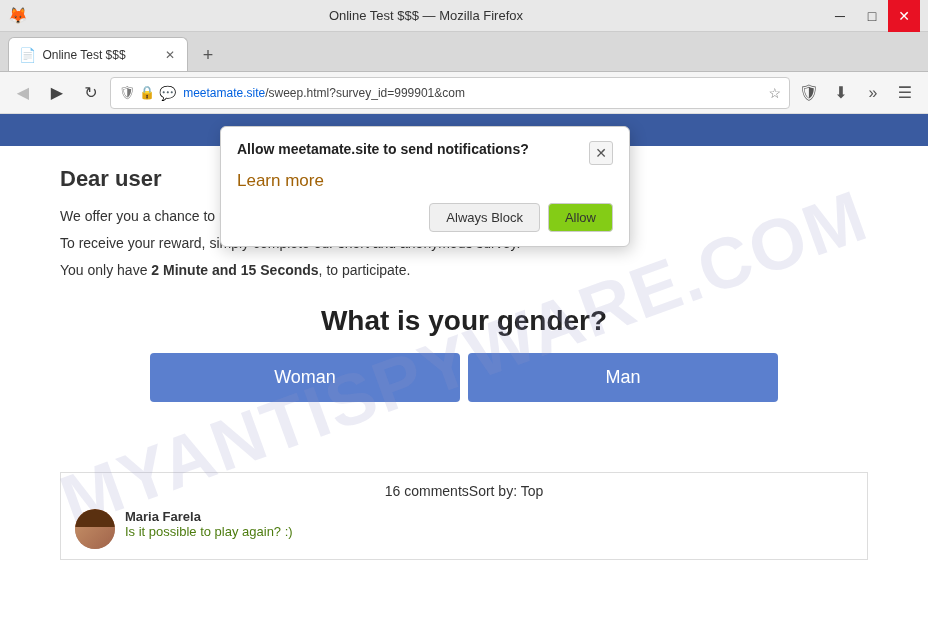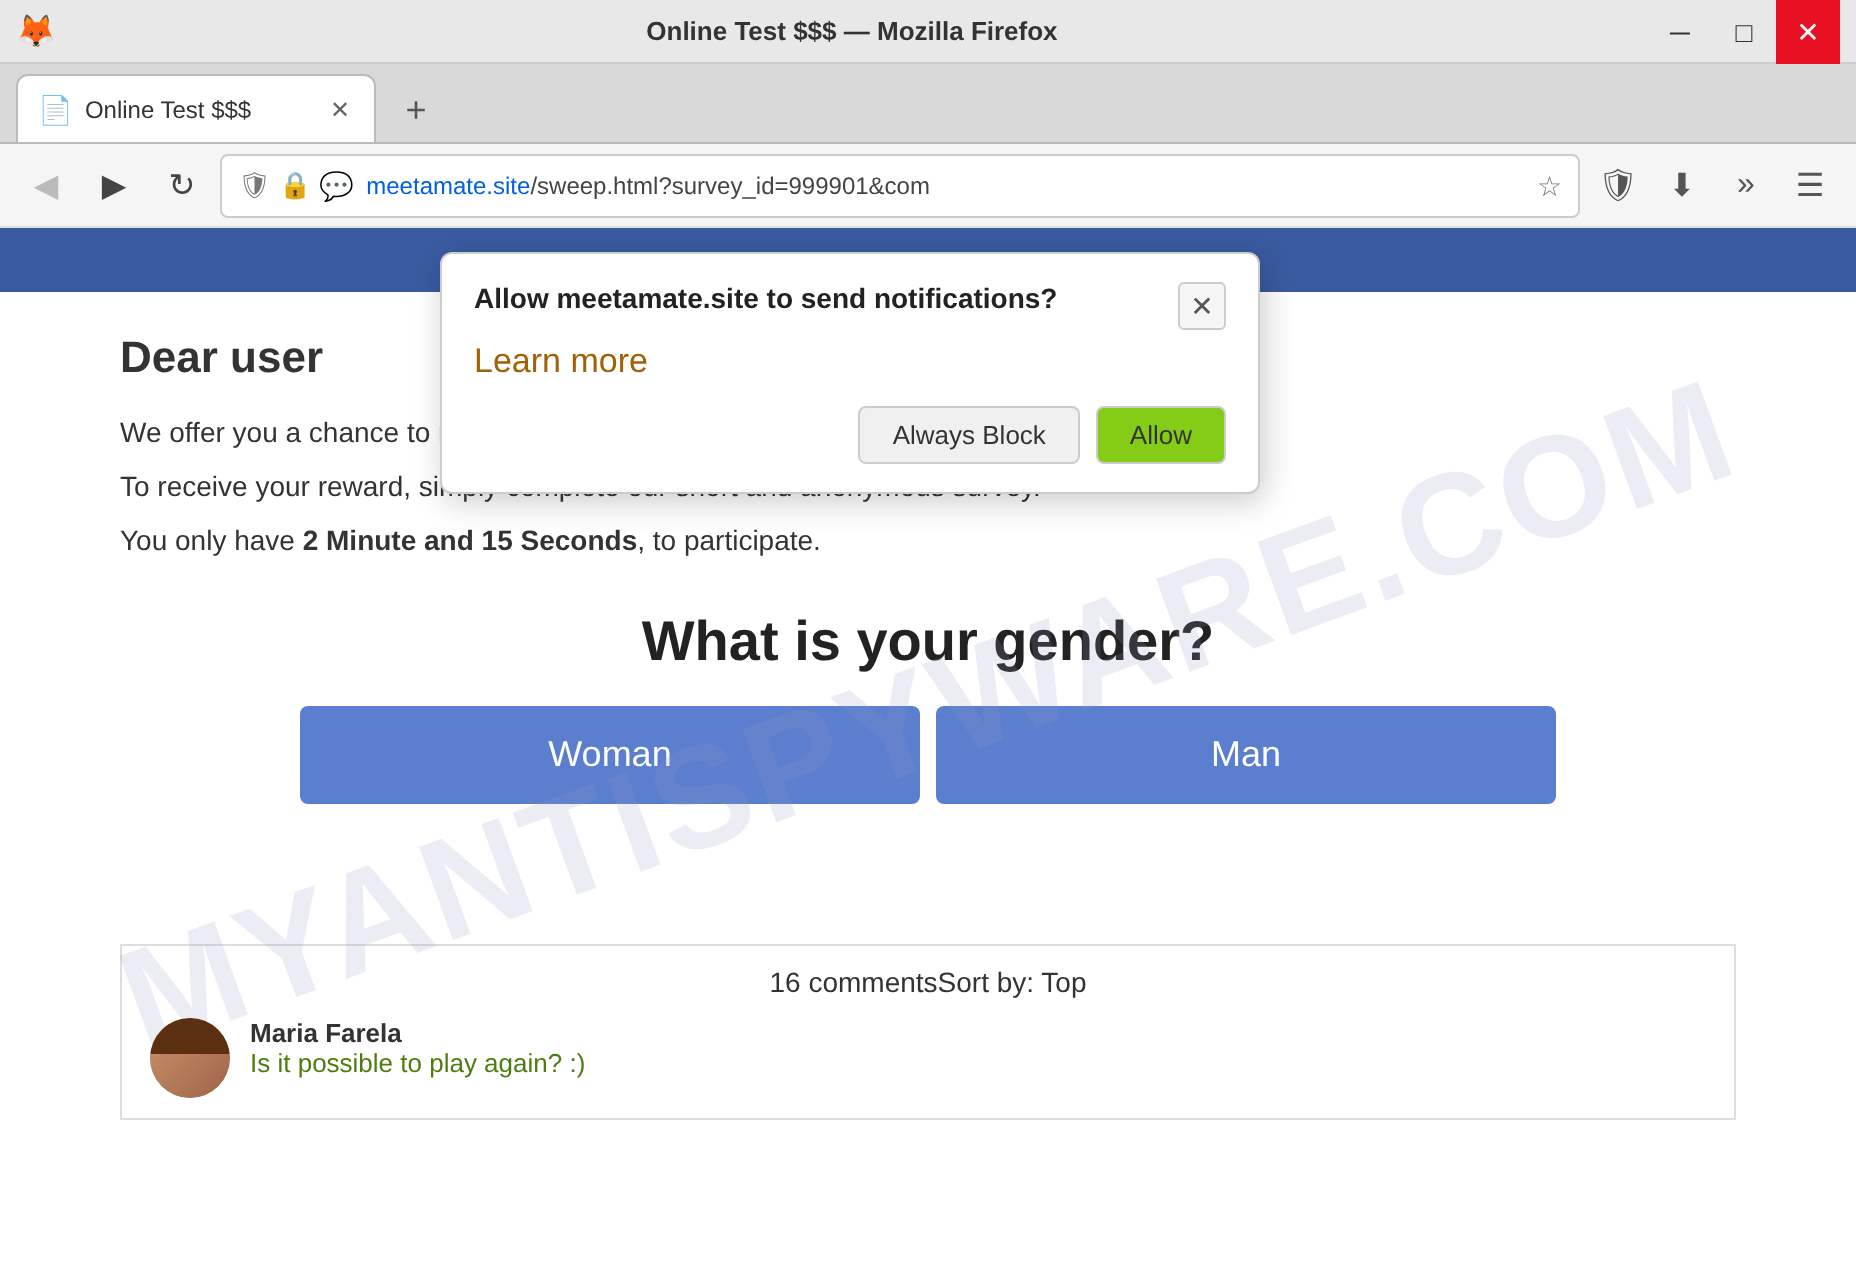--- a/index.html
+++ b/index.html
@@ -9,21 +9,21 @@
     .titlebar {
       background: #e8e8e8;
       height: 32px;
       display: flex;
       align-items: center;
       justify-content: space-between;
       padding: 0 8px;
       border-bottom: 1px solid #ccc;
     }
     .titlebar-left { display: flex; align-items: center; gap: 6px; }
-    .titlebar-title { font-size: 13px; color: #333; flex: 1; text-align: center; font-weight: bold; }
+    .titlebar-title { font-size: 13px; color: #333; flex: 1; text-align: center; }
     .titlebar-controls { display: flex; gap: 0; }
     .titlebar-btn {
       width: 32px; height: 32px; border: none; background: transparent;
       cursor: pointer; font-size: 14px; display: flex; align-items: center; justify-content: center;
       color: #333;
     }
     .titlebar-btn.close { background: #e81123; color: white; }
 
     
     .tabbar {

